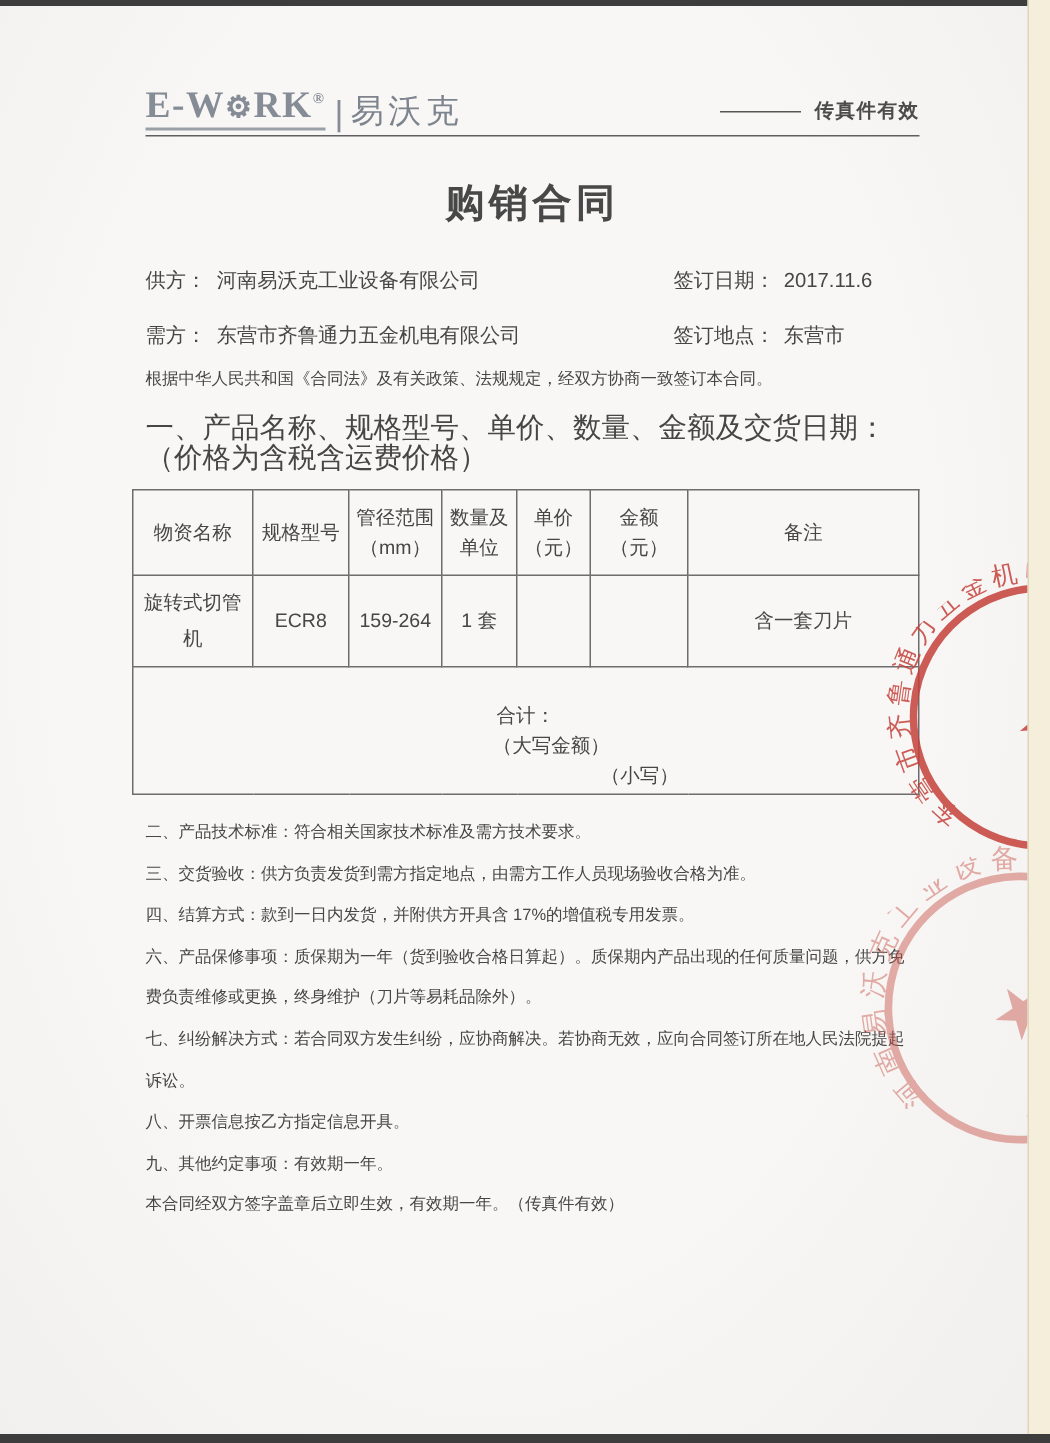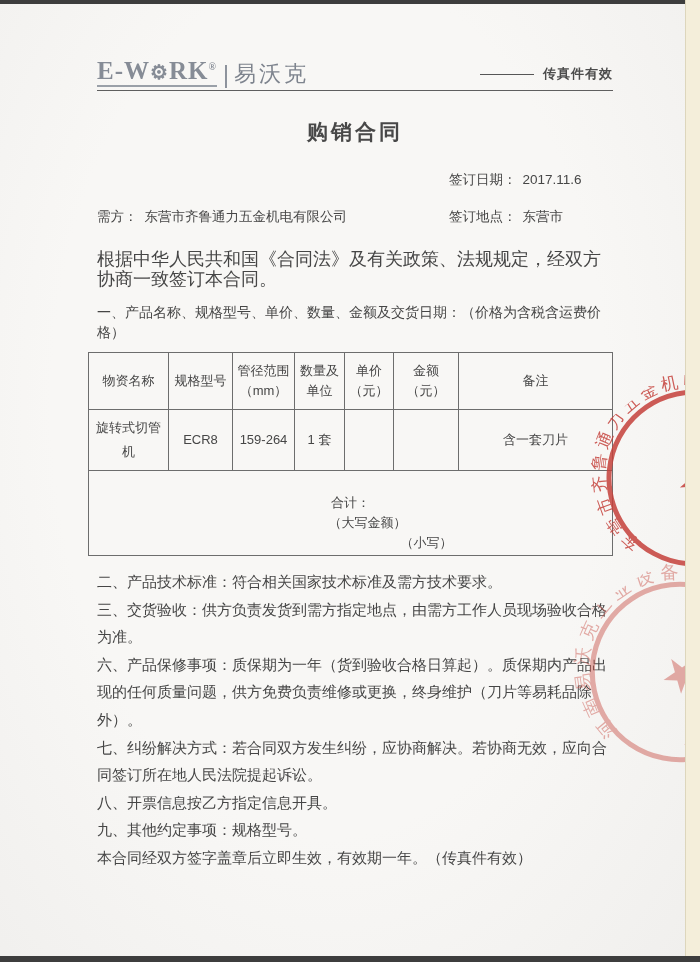--- a/index.html
+++ b/index.html
@@ -37,49 +37,49 @@
   .logo-en .gear{font-size:20px;}
   .logo-en sup{font-size:10px;vertical-align:super;}
   .logo-divider{font-size:23px;color:#868c96;margin:0 5px 0 6px;font-weight:200;}
   .logo-cn{font-size:22px;color:#7e848e;letter-spacing:3px;padding-bottom:2px;}
   .tagline{display:flex;align-items:center;gap:9px;padding-bottom:4px;}
   .tagline-dash{width:54px;border-top:1.6px solid #565656;}
   .tagline-text{font-size:13px;font-weight:bold;color:#4c4c4c;letter-spacing:1px;}
   .brand-rule{border-top:1.6px solid #5f5f5f;margin-top:3px;}
 
   .doc-title{
-    margin:27px 0 0 0;text-align:center;font-size:21px;font-weight:bold;
+    margin:27px 0 0 0;text-align:center;font-size:26px;font-weight:bold;
     color:#484848;letter-spacing:3px;
   }
 
   .meta-row{position:relative;font-size:13.5px;height:20px;}
   .meta-row.first{margin-top:25px;}
   .meta-row.second{margin-top:17px;}
   .meta-left .val{margin-left:7px;}
   .meta-right{position:absolute;left:352px;top:0;}
   .meta-right .val{margin-left:6px;}
 
-  .preamble{margin:21px 0 0 0;font-size:18px;line-height:20px;}
-  .section-heading{margin:13px 0 0 0;font-size:14px;line-height:20px;}
+  .preamble{margin:8px 0 0 0;font-size:11px;line-height:20px;}
+  .section-heading{margin:13px 0 0 0;font-size:19px;line-height:20px;}
 
   table.products{
     margin:10px 0 0 -9px;width:524px;border-collapse:collapse;
     font-size:13px;color:#464646;table-layout:fixed;
   }
   table.products th,table.products td{
     border:1px solid #6d6d6d;text-align:center;font-weight:normal;
     white-space:pre-line;line-height:20px;padding:2px;
   }
   tr.hdr th{height:52px;}
   tr.datarow td{height:56px;line-height:24px;}
   td.total-cell{height:38px;text-align:left;padding-left:10px;}
   .total-caps{margin-left:34px;text-align:center;}
   .total-small{margin-left:152px;}
 
-  .clauses{margin-top:12px;font-size:15px;line-height:27.6px;}
+  .clauses{margin-top:12px;font-size:11px;line-height:27.6px;}
   .clauses p{margin:0;}
 
   
   .seal{position:absolute;}
   .seal-1{left:595px;top:378px;width:200px;height:200px;transform:rotate(-40deg);opacity:.85;}
   .seal-2{left:578px;top:570px;width:204px;height:204px;transform:rotate(-34deg);opacity:.48;}
 </style>
 </head>
 <body>
 
@@ -97,20 +97,23 @@
         <div class="tagline">
           <span class="tagline-dash"></span>
           <span class="tagline-text">传真件有效</span>
         </div>
       </div>
       <div class="brand-rule"></div>
 
       <h1 class="doc-title">购销合同</h1>
 
       <div class="meta-row first">
+        <span class="meta-left">
+          <span>供方：</span><span class="val">河南易沃克工业设备有限公司</span>
+        </span>
         <span class="meta-right">
           <span>签订日期：</span><span class="val">2017.11.6</span>
         </span>
       </div>
       <div class="meta-row second">
         <span class="meta-left">
           <span>需方：</span><span class="val">东营市齐鲁通力五金机电有限公司</span>
         </span>
         <span class="meta-right">
           <span>签订地点：</span><span class="val">东营市</span>
@@ -159,24 +162,25 @@
             <span class="total-caps">（大写金额）</span>
             <span class="total-small">（小写）</span>
           </td>
         </tr>
       </tbody>
         </table>
 
       <div class="clauses">
         <p>二、产品技术标准：符合相关国家技术标准及需方技术要求。</p>
         <p>三、交货验收：供方负责发货到需方指定地点，由需方工作人员现场验收合格为准。</p>
+        <p>四、结算方式：款到一日内发货，并附供方开具含 17%的增值税专用发票。</p>
         <p>六、产品保修事项：质保期为一年（货到验收合格日算起）。质保期内产品出现的任何质量问题，供方免费负责维修或更换，终身维护（刀片等易耗品除外）。</p>
         <p>七、纠纷解决方式：若合同双方发生纠纷，应协商解决。若协商无效，应向合同签订所在地人民法院提起诉讼。</p>
         <p>八、开票信息按乙方指定信息开具。</p>
-        <p>九、其他约定事项：规格型号。</p>
+        <p>九、其他约定事项：有效期一年。</p>
         <p>本合同经双方签字盖章后立即生效，有效期一年。（传真件有效）</p>
       </div>
     </div>
 
     <svg class="seal seal-1" viewBox="0 0 200 200">
       <circle cx="100" cy="100" r="86" fill="none" stroke-width="5" stroke="#c5413b"></circle>
       <defs>
         <path id="arc-top-1" d="M 25,135 A 86 86 0 1 1 175,135" fill="none"></path>
         <path id="arc-bot-1" d="M 45,152 A 76 76 0 0 0 155,152" fill="none"></path>
       </defs>

